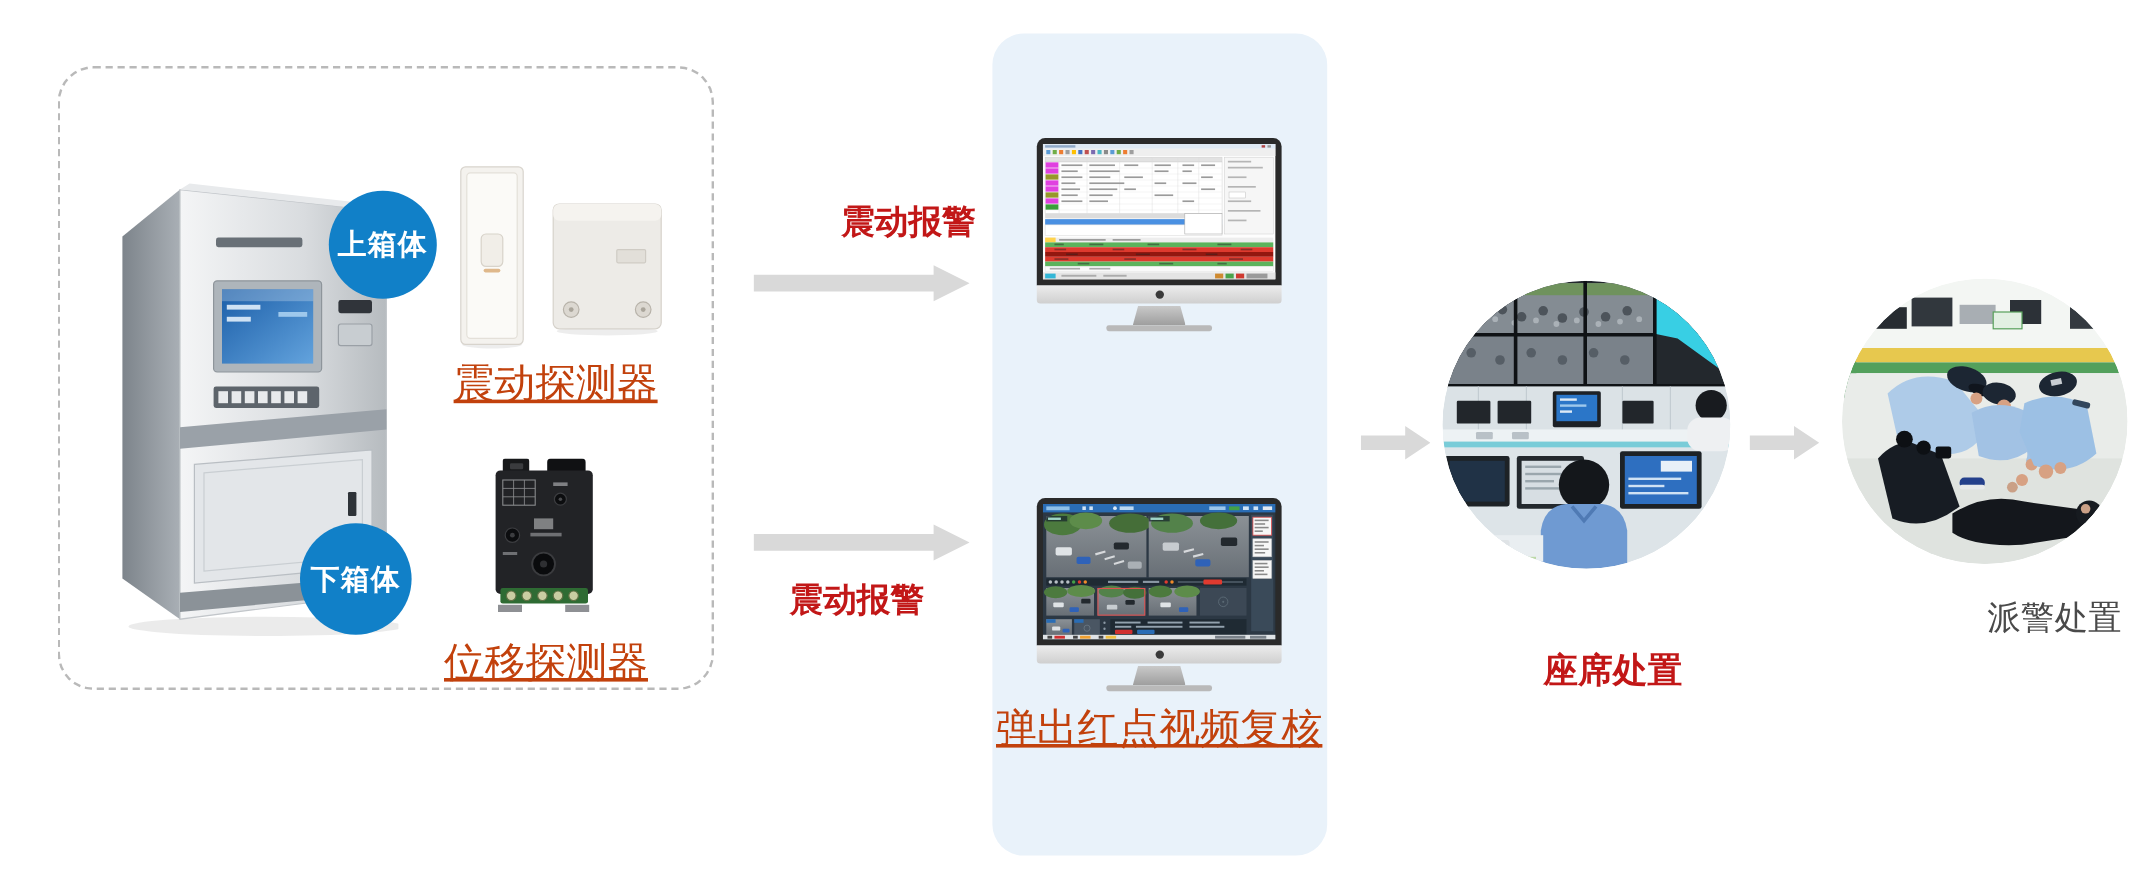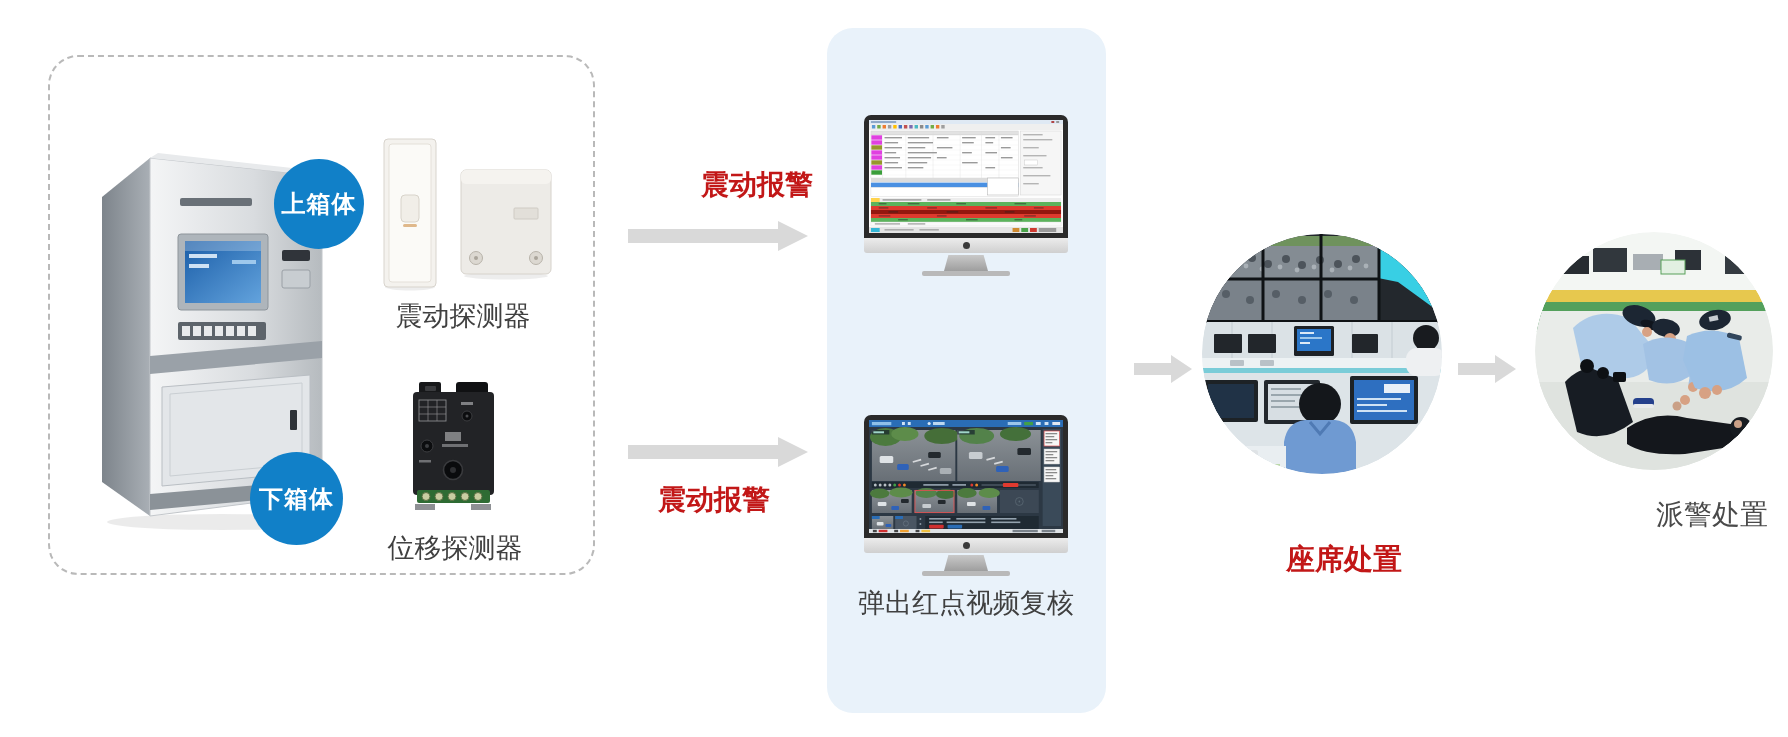--- a/index.html
+++ b/index.html
@@ -5,21 +5,21 @@
   html,body{margin:0;padding:0;background:#fff;}
   .canvas{position:relative;width:1788px;height:737px;background:#ffffff;
           font-family:"Liberation Sans","DejaVu Sans",sans-serif;overflow:hidden;}
 
   
   .dashed-box{position:absolute;left:48px;top:55px;width:543px;height:516px;
               border:2px dashed #b9b9b9;border-radius:30px;}
 
   
   .lbl{position:absolute;transform:translateX(-50%);white-space:nowrap;line-height:1.1;}
-  .lbl.gray{color:#404040;font-size:27px;}
+  .lbl.gray{color:#c2410c;font-size:34px;text-decoration:underline;}
   .lbl.dark{color:#4a4a4a;font-size:28px;}
   .lbl.red{color:#c21717;font-size:28px;font-weight:bold;}
   .lbl.red-big{color:#c21717;font-size:29px;font-weight:bold;}
 
   
   .blue-circle{position:absolute;border-radius:50%;background:#1180c8;
                display:flex;align-items:center;justify-content:center;
                color:#fff;font-weight:bold;font-size:24px;letter-spacing:1px;}
 
   
@@ -95,21 +95,21 @@
       <polygon points="70,245 218,233 218,330 70,344" fill="#e3e6e9" stroke="#b9bec3"></polygon>
       <polygon points="78,252 210,241 210,322 78,334" fill="none" stroke="#c9ced2"></polygon>
       <rect x="198" y="268" width="7" height="20" rx="1" fill="#2e3338"></rect>
       <polygon points="58,352 230,338 230,352 58,368" fill="#8b9298"></polygon>
     </svg>
   </div>
 
   <div class="blue-circle" style="left:237px;top:159px;width:90px;height:90px;margin-left:37px;">
     <span>上箱体</span>
   </div>
-  <div class="blue-circle" style="left:250px;top:452px;width:93px;height:93px;">
+  <div class="blue-circle" style="left:250px;top:436px;width:93px;height:93px;">
     <span>下箱体</span>
   </div>
 
   <div class="dev" style="left:381px;top:137px;">
     <svg width="58" height="154" viewBox="0 0 58 154">
       <ellipse cx="29" cy="150" rx="25" ry="3.5" fill="#000" opacity="0.07"></ellipse>
       <rect x="3" y="2" width="52" height="148" rx="4" fill="#f4f2ee" stroke="#d8d4cd"></rect>
       <rect x="8" y="7" width="42" height="138" rx="3" fill="#fbfaf7" stroke="#e4e0d9"></rect>
       <rect x="20" y="58" width="18" height="27" rx="4" fill="#f1eee8" stroke="#d8d3ca"></rect>
       <rect x="22" y="87" width="14" height="3" rx="1.5" fill="#dfb88b"></rect>

